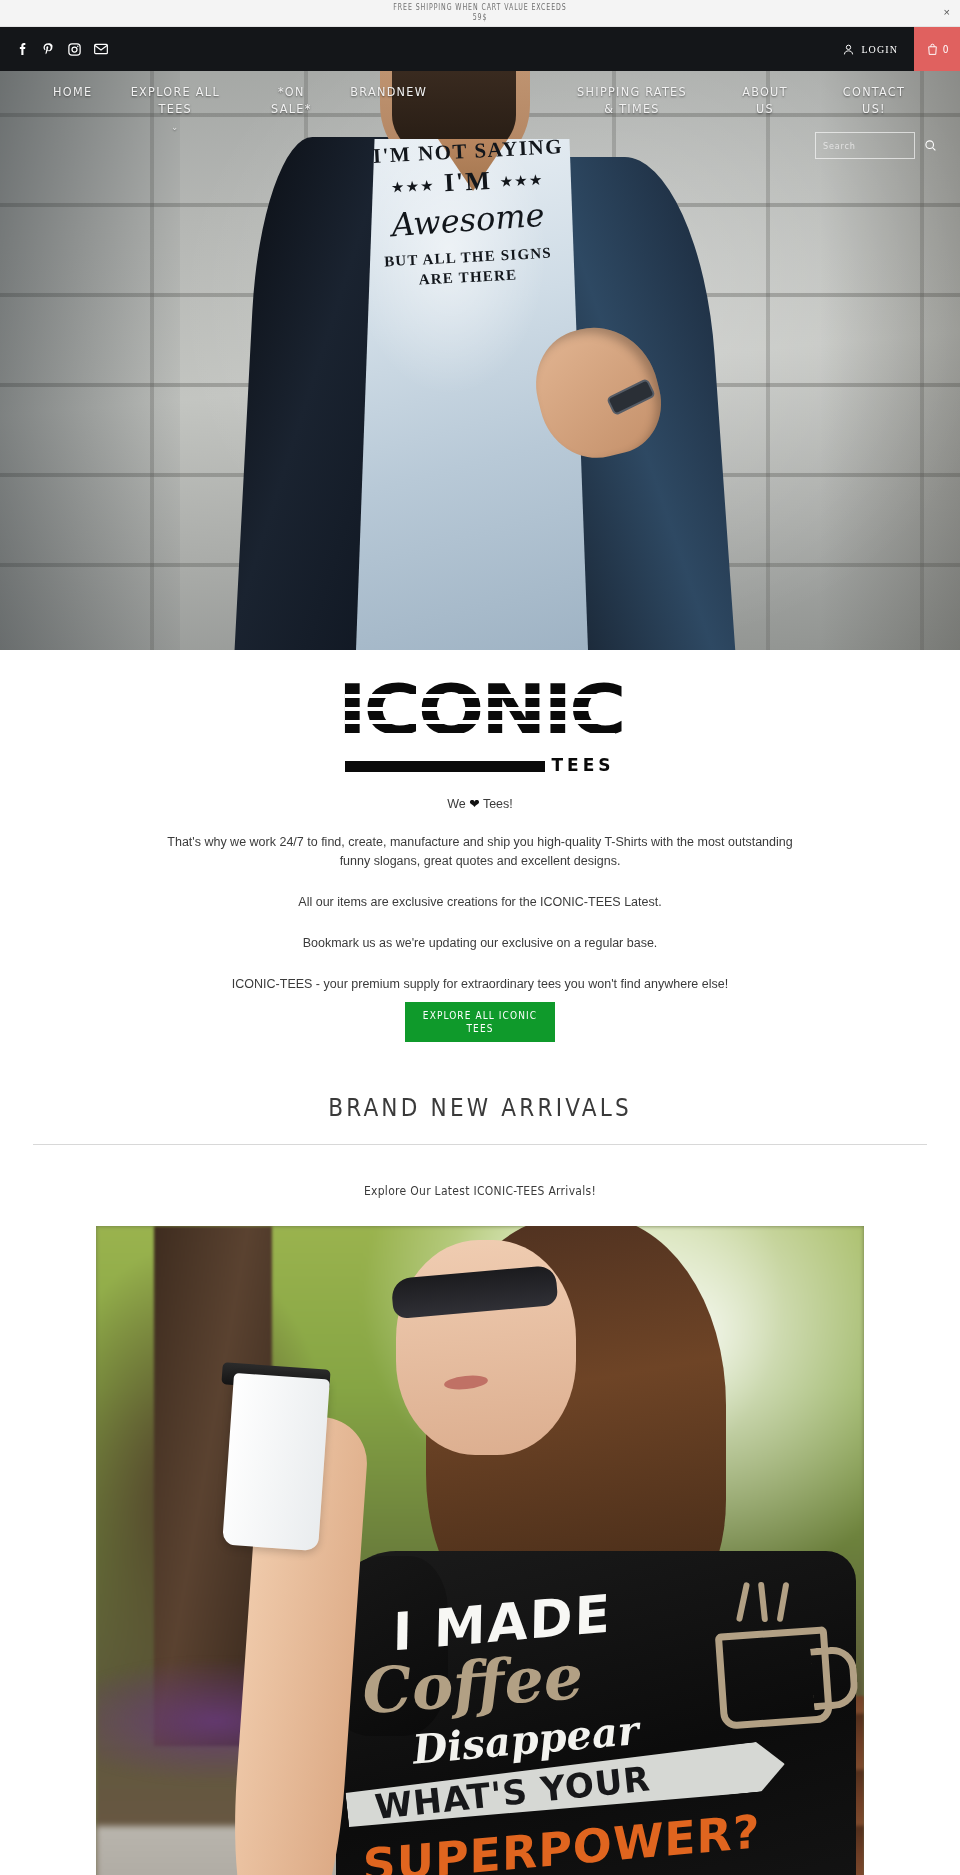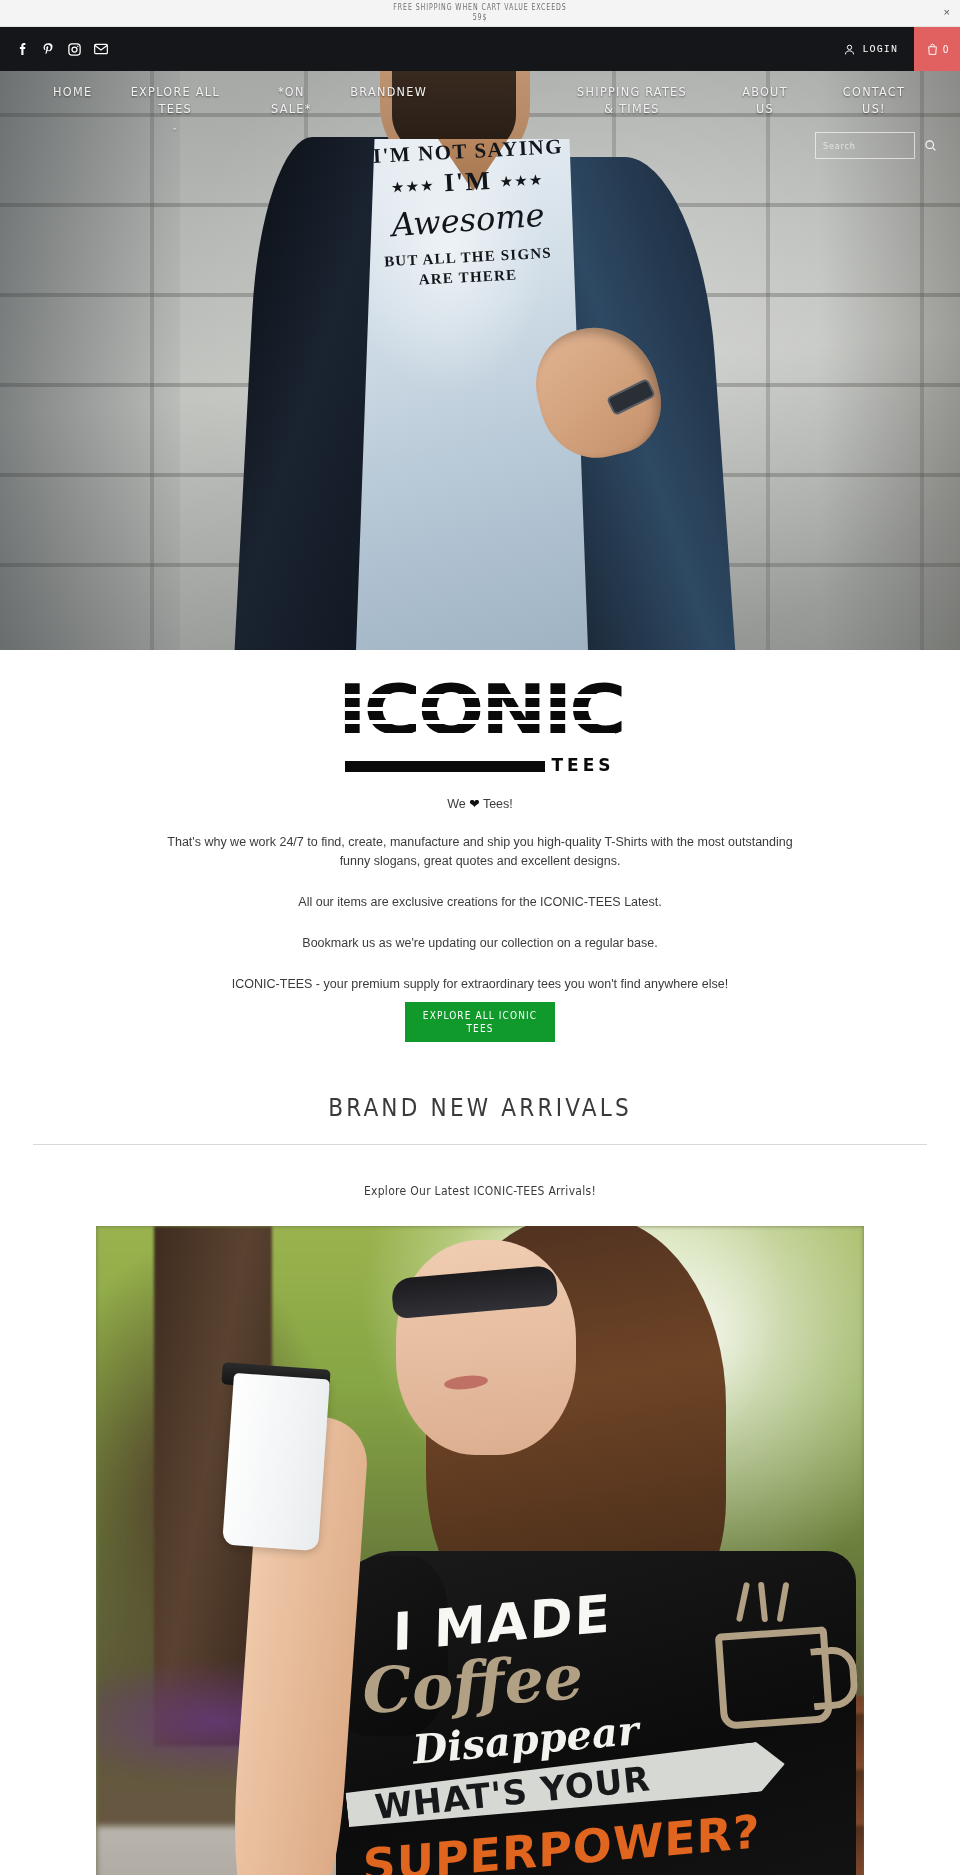--- a/index.html
+++ b/index.html
@@ -162,21 +162,21 @@
   }
   .socials { display:flex; align-items:center; gap:9px; padding-left:14px; }
   .soc-icon {
     width:17px; height:17px; display:flex; align-items:center; justify-content:center;
     color:#ffffff; cursor:pointer;
   }
   .soc-icon svg { display:block; }
   .util-right { margin-left:auto; display:flex; align-items:center; height:44px; }
   .login {
     display:flex; align-items:center; gap:6px; color:#ffffff;
-    font-family:Liberation Mono, monospace;
+    font-family:Liberation Serif, serif;
     font-size:10px; letter-spacing:1.1px; text-transform:uppercase; cursor:pointer;
     padding-right:16px;
   }
   .cart {
     background:#e0615f; height:44px; width:46px;
     display:flex; align-items:center; justify-content:center; gap:4px;
     color:#fff; font-size:10px; cursor:pointer;
     font-family:"Liberation Sans Narrow","DejaVu Sans Condensed","Liberation Sans",sans-serif;
   }
 
@@ -544,21 +544,21 @@
         <div class="logo-tees">TEES</div>
       </div>
     </div>
 
     <div class="tagline">
       <span>We </span><span class="heart">❤</span><span> Tees!</span>
     </div>
 
     <div class="para">That's why we work 24/7 to find, create, manufacture and ship you high-quality T-Shirts with the most outstanding funny slogans, great quotes and excellent designs.</div>
     <div class="para">All our items are exclusive creations for the ICONIC-TEES Latest.</div>
-    <div class="para">Bookmark us as we're updating our collection on a regular base.</div>
+    <div class="para">Bookmark us as we're updating our exclusive on a regular base.</div>
     <div class="para">ICONIC-TEES - your premium supply for extraordinary tees you won't find anywhere else!</div>
 
     <div class="cta-wrap">
       <button class="cta">EXPLORE ALL ICONIC TEES</button>
     </div>
   </div>
 
   <div class="section">
     <h2 class="section-title">BRAND NEW ARRIVALS</h2>
     <div class="section-rule"></div>

